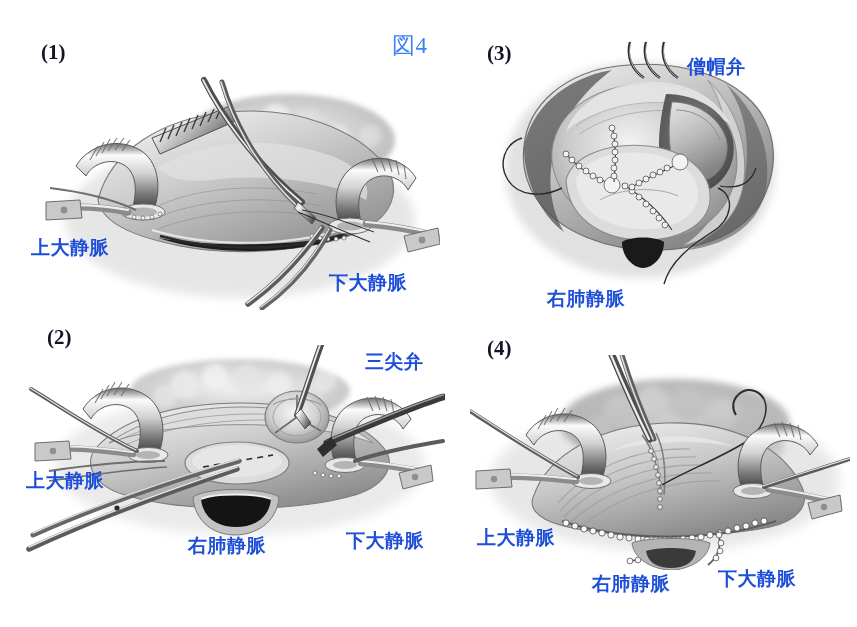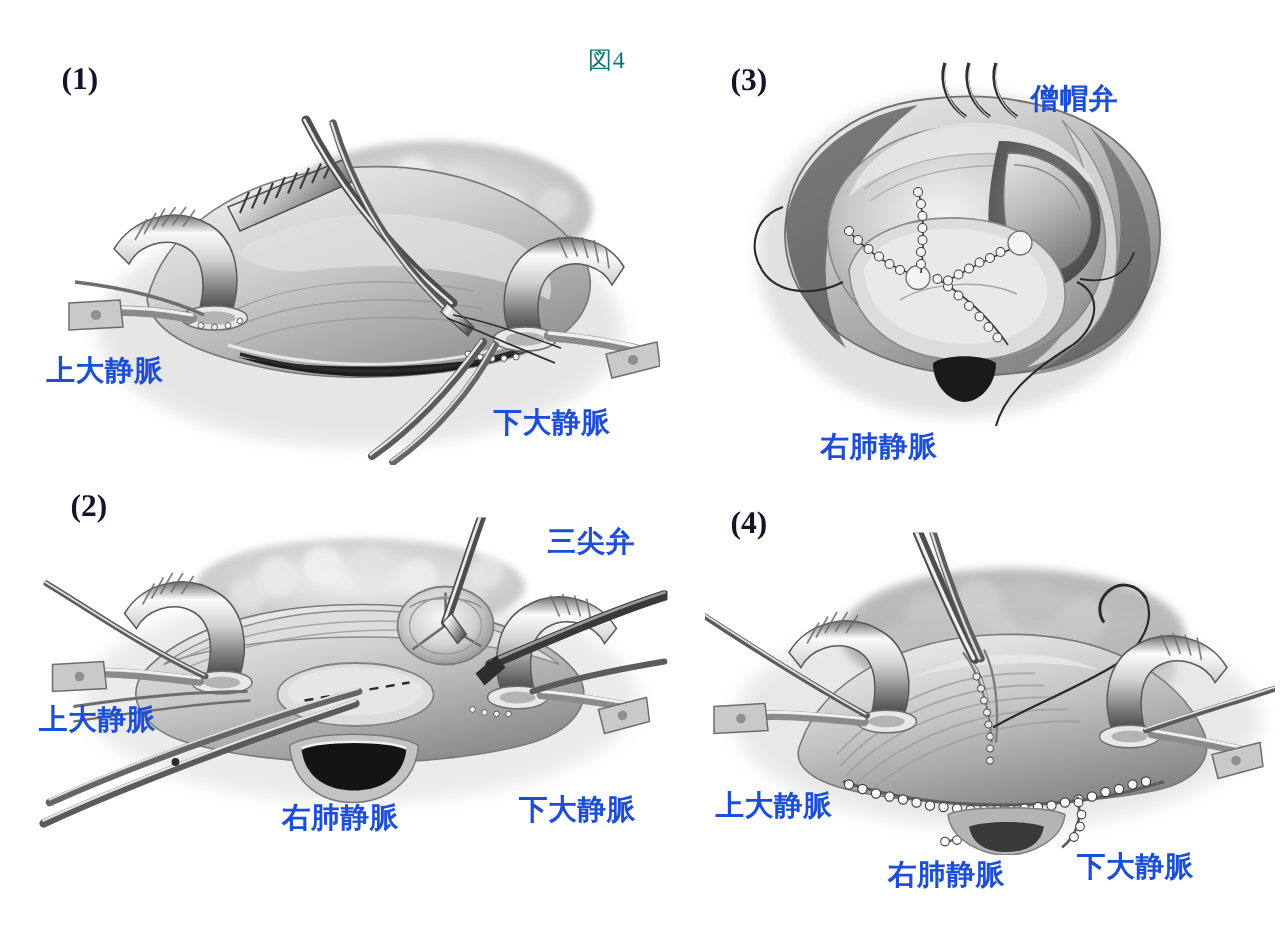--- a/index.html
+++ b/index.html
@@ -19,22 +19,22 @@
   #figure-root {
     position: absolute;
     inset: 0;
     background: #ffffff;
   }
 
   
   .fig-title {
     position: absolute;
     font-family: "Liberation Serif", "DejaVu Serif", serif;
-    font-size: 16px;
-    color: #0f766e;
+    font-size: 23px;
+    color: #3b82f6;
     letter-spacing: 0.5px;
     white-space: nowrap;
   }
 
   
   .panel-num {
     position: absolute;
     font-family: "Liberation Serif", "DejaVu Serif", serif;
     font-weight: bold;
     font-size: 21px;

